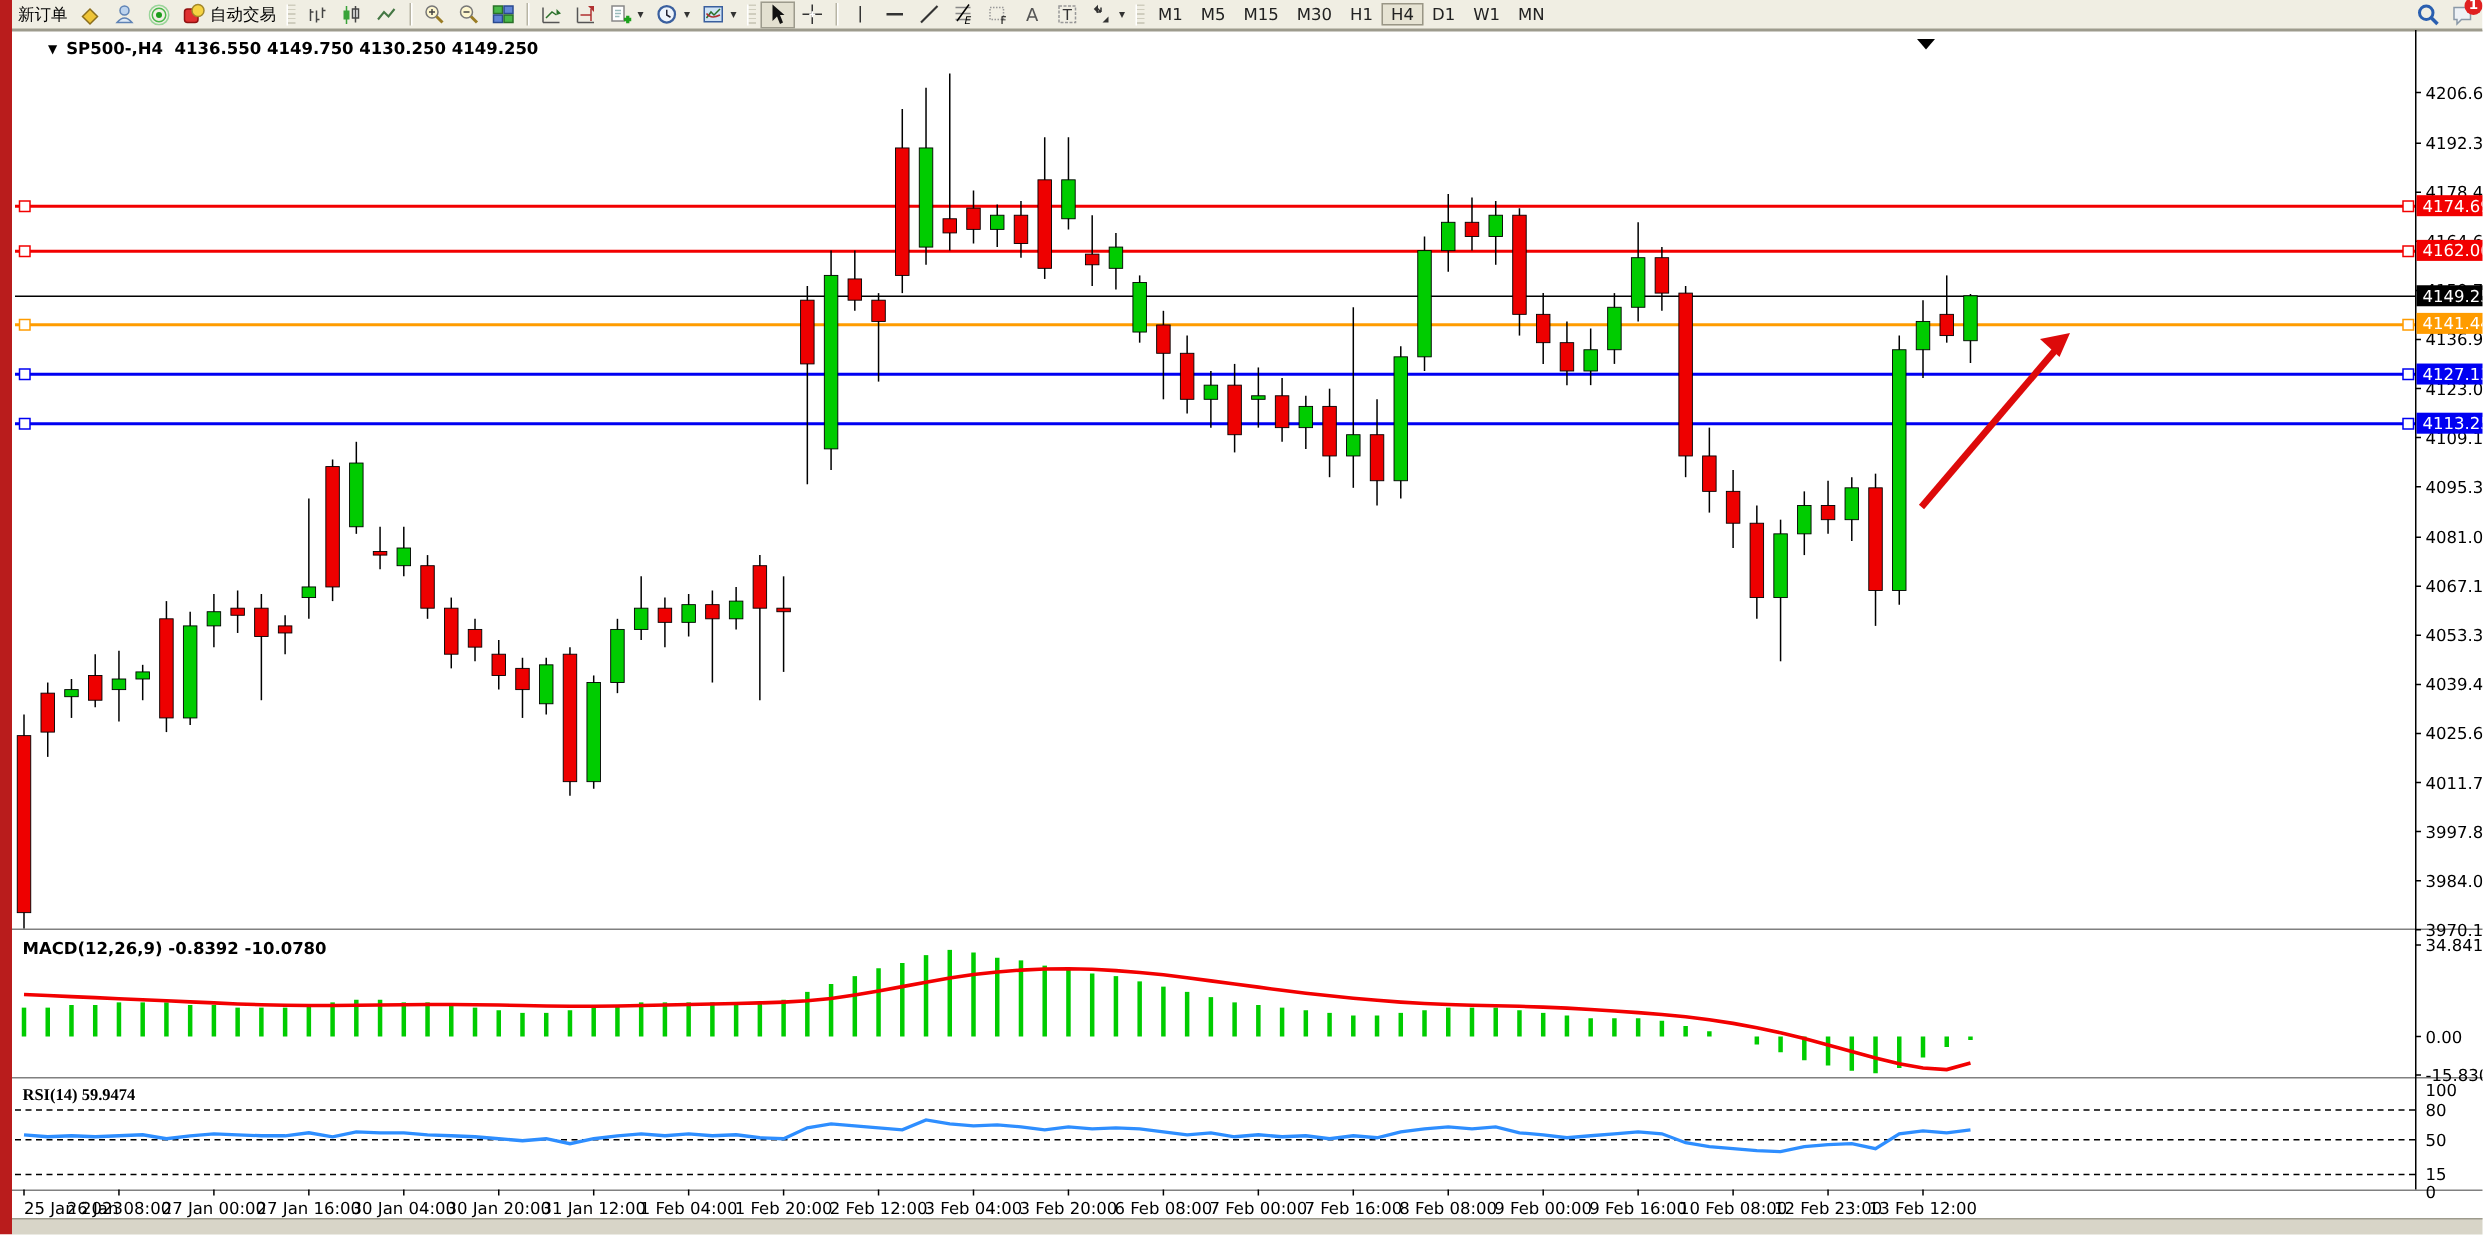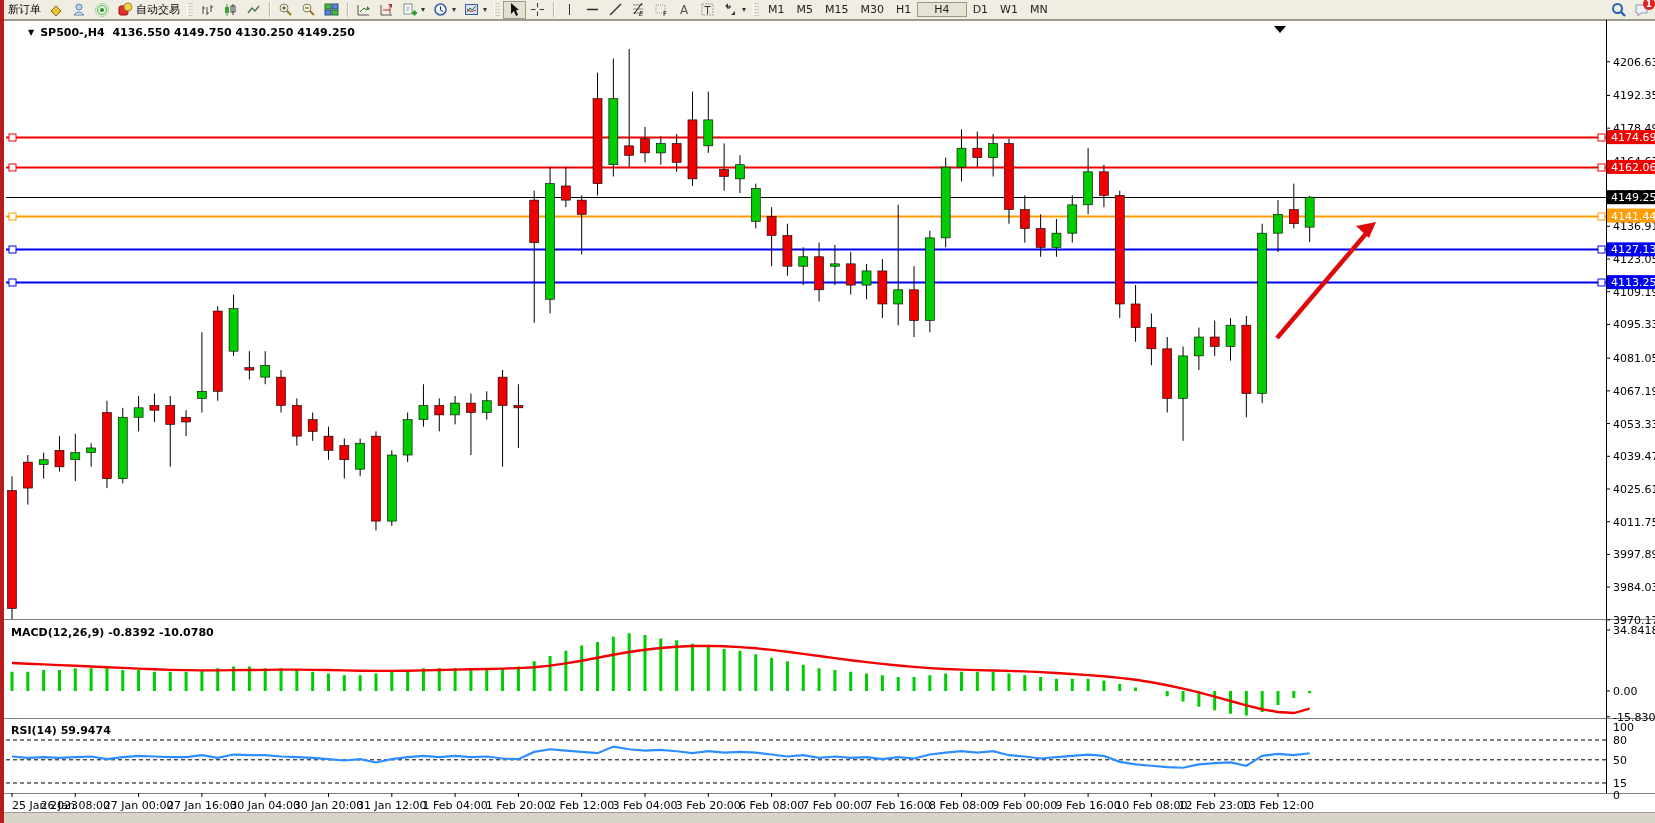--- a/index.html
+++ b/index.html
@@ -1,40 +1,40 @@
 <!DOCTYPE html>
 <html><head>
 <meta charset="utf-8">
 <style>
   html,body{margin:0;padding:0;background:#fff;width:1655px;height:823px;overflow:hidden;
     font-family:"DejaVu Sans","Liberation Sans",sans-serif;-webkit-font-smoothing:none;}
-  #app{position:relative;width:1655px;height:823px;border-left:4px solid #b91c1c;box-sizing:border-box;}
+  #app{position:relative;width:1655px;height:823px;border-left:8px solid #b91c1c;box-sizing:border-box;}
   
   #toolbar{position:absolute;left:0;top:0;width:100%;height:19px;background:#f0eee3;
     border-bottom:1px solid #9d9b8d;display:flex;align-items:center;font-size:11px;color:#000;}
   .tb-grip{width:5px;height:14px;margin:0 3px;background:repeating-linear-gradient(#cfcdbe 0 1px,#f0eee3 1px 3px);border-left:1px solid #fff;}
   .tb-sep{width:1px;height:15px;background:#b8b5a5;margin:0 4px;box-shadow:1px 0 0 #fff;}
   .tb-btn{display:flex;align-items:center;gap:3px;padding:1px 4px;height:16px;cursor:default;}
   .tb-btn.pressed{background:#e3e0d0;border:1px solid #9d9b8d;padding:0 3px;}
   .tb-ico{width:15px;height:15px;display:inline-block;}
   .tb-ico svg{display:block}
   .caret{font-size:8px;color:#333;margin-left:1px;}
   .tf-btn{padding:1px 6px;height:15px;line-height:15px;color:#222;}
-  .tf-btn.active{background:#e6e3d3;border:1px solid #999686;height:13px;line-height:13px;padding:0 16px;text-align:center;}
+  .tf-btn.active{background:#e6e3d3;border:1px solid #999686;height:13px;line-height:13px;padding:0 5px;text-align:center;}
   #tb-right{margin-left:auto;display:flex;align-items:center;margin-right:6px;gap:8px;}
   #badge{position:absolute;top:-4px;right:-6px;background:#e02020;color:#fff;border-radius:50%;
     width:12px;height:12px;font-size:9px;line-height:12px;text-align:center;font-weight:bold;}
   
   #chart-area{position:absolute;left:0;top:20px;width:1655px;height:803px;background:#fff;}
   #plot{position:absolute;left:0;top:0;}
   .overlay-label{position:absolute;color:#000;white-space:nowrap;}
   #chart-title{left:24px;top:6px;font-size:11px;font-weight:bold;}
   #chart-title .tri{font-size:8px;vertical-align:1px;margin-right:6px;}
   #macd-label{left:7px;top:606px;font-size:11px;font-weight:600;}
-  #rsi-label{left:7px;top:704px;font-size:11px;font-weight:600;}
+  #rsi-label{left:7px;top:704px;font-size:11px;font-weight:600;font-family:Liberation Serif, serif;}
   #bottom-strip{position:absolute;left:0;top:792px;width:1655px;height:11px;background:#d8d5c8;border-top:1px solid #9d9b8d;}
 </style>
 </head>
 <body>
 
 <div id="app">
 
   <div id="toolbar">
     <div class="tb-btn">
       <span>新订单</span>

